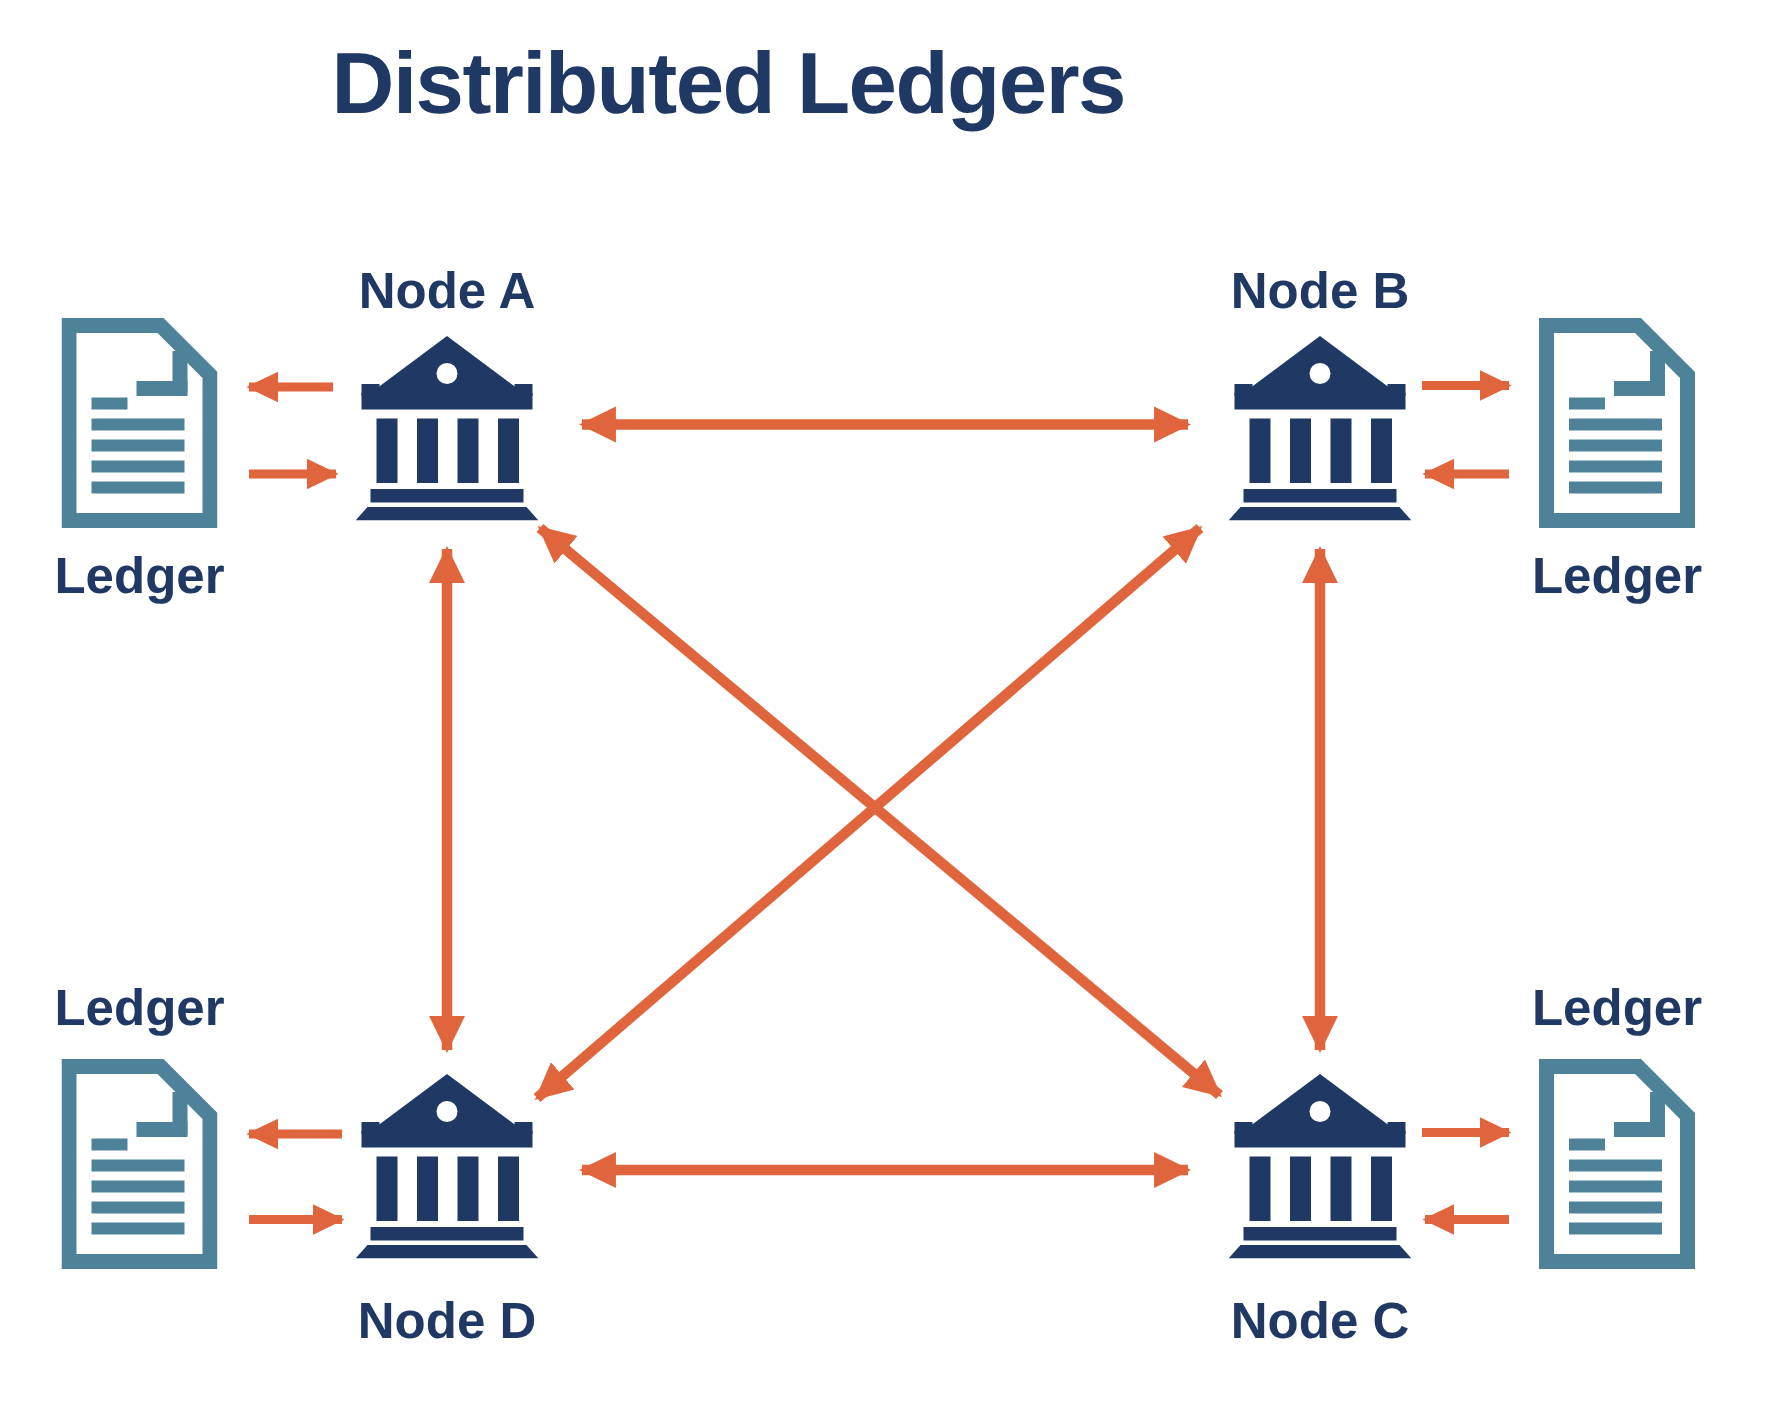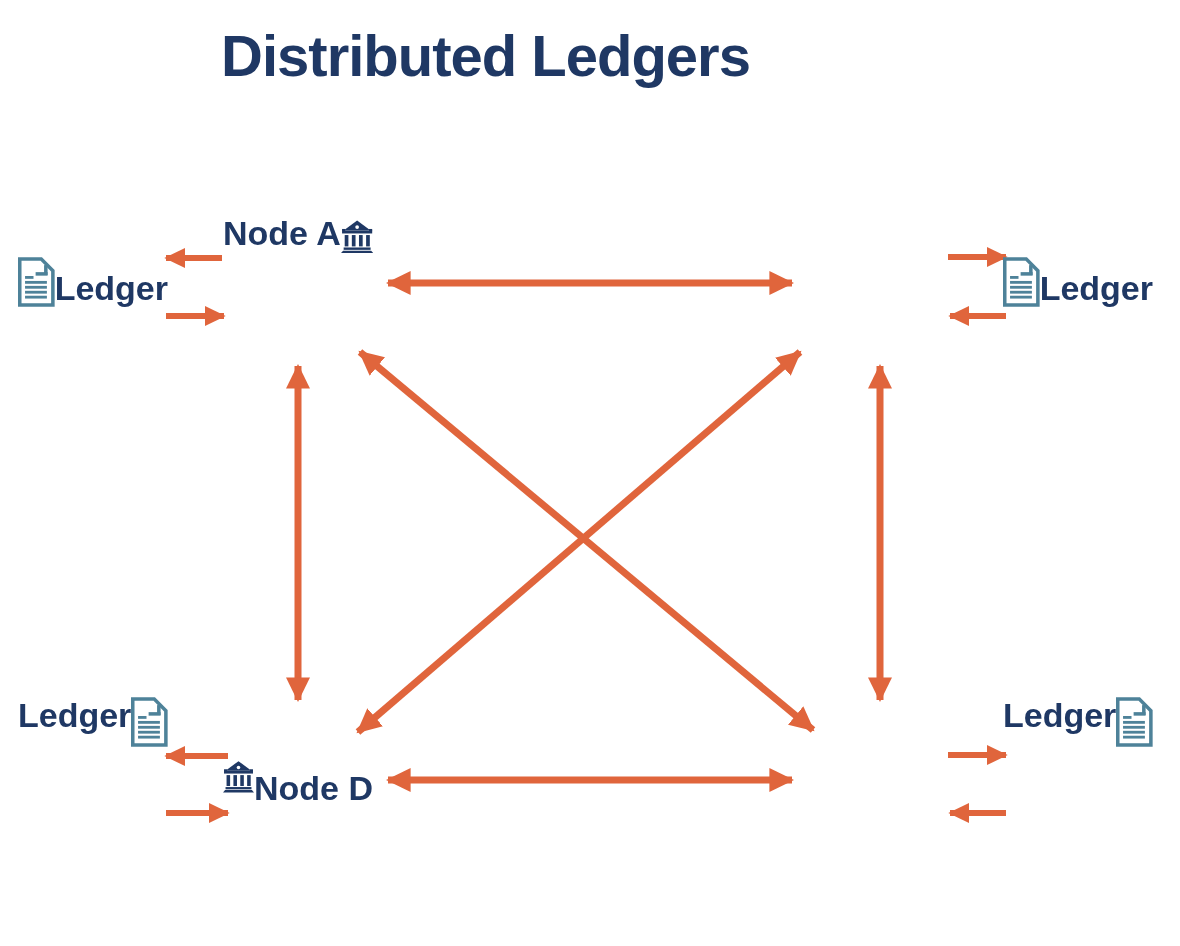--- a/index.html
+++ b/index.html
@@ -22,21 +22,21 @@
     font-size:58px;
     font-weight:700;
     letter-spacing:-1px;
     color:var(--navy);
   }
   #arrow-layer{position:absolute;left:0;top:0;}
   .node,.ledger{
     position:absolute;
     width:150px;
     display:flex;
-    flex-direction:row;
+    flex-direction:column;
     align-items:center;
   }
   .node-label,.ledger-label{
     font-size:34px;
     font-weight:700;
     color:var(--navy);
     line-height:40px;
     white-space:nowrap;
   }
   .node-label.above{margin-bottom:8px;}
@@ -99,38 +99,70 @@
       <rect x="4" y="40" width="114" height="11"></rect>
       <rect x="14" y="57" width="14" height="43"></rect>
       <rect x="41" y="57" width="14" height="43"></rect>
       <rect x="68" y="57" width="14" height="43"></rect>
       <rect x="95" y="57" width="14" height="43"></rect>
       <rect x="10" y="104" width="102" height="9"></rect>
       <path d="M8,116 L114,116 L122,125 L0,125 Z"></path>
     </svg>
   </div>
 
+  <div class="node" id="node-b">
+    <div class="node-label above">Node B</div>
+    <svg class="bank" viewBox="0 0 122 125" width="122" height="125">
+      <path d="M61,2 L112,40 L10,40 Z"></path>
+      <circle cx="61" cy="27" r="7"></circle>
+      <rect x="4" y="34" width="12" height="8"></rect>
+      <rect x="106" y="34" width="12" height="8"></rect>
+      <rect x="4" y="40" width="114" height="11"></rect>
+      <rect x="14" y="57" width="14" height="43"></rect>
+      <rect x="41" y="57" width="14" height="43"></rect>
+      <rect x="68" y="57" width="14" height="43"></rect>
+      <rect x="95" y="57" width="14" height="43"></rect>
+      <rect x="10" y="104" width="102" height="9"></rect>
+      <path d="M8,116 L114,116 L122,125 L0,125 Z"></path>
+    </svg>
+  </div>
 
   <div class="node" id="node-d">
     <svg class="bank" viewBox="0 0 122 125" width="122" height="125">
       <path d="M61,2 L112,40 L10,40 Z"></path>
       <circle cx="61" cy="27" r="7"></circle>
       <rect x="4" y="34" width="12" height="8"></rect>
       <rect x="106" y="34" width="12" height="8"></rect>
       <rect x="4" y="40" width="114" height="11"></rect>
       <rect x="14" y="57" width="14" height="43"></rect>
       <rect x="41" y="57" width="14" height="43"></rect>
       <rect x="68" y="57" width="14" height="43"></rect>
       <rect x="95" y="57" width="14" height="43"></rect>
       <rect x="10" y="104" width="102" height="9"></rect>
       <path d="M8,116 L114,116 L122,125 L0,125 Z"></path>
     </svg>
     <div class="node-label below">Node D</div>
   </div>
 
+  <div class="node" id="node-c">
+    <svg class="bank" viewBox="0 0 122 125" width="122" height="125">
+      <path d="M61,2 L112,40 L10,40 Z"></path>
+      <circle cx="61" cy="27" r="7"></circle>
+      <rect x="4" y="34" width="12" height="8"></rect>
+      <rect x="106" y="34" width="12" height="8"></rect>
+      <rect x="4" y="40" width="114" height="11"></rect>
+      <rect x="14" y="57" width="14" height="43"></rect>
+      <rect x="41" y="57" width="14" height="43"></rect>
+      <rect x="68" y="57" width="14" height="43"></rect>
+      <rect x="95" y="57" width="14" height="43"></rect>
+      <rect x="10" y="104" width="102" height="9"></rect>
+      <path d="M8,116 L114,116 L122,125 L0,125 Z"></path>
+    </svg>
+    <div class="node-label below">Node C</div>
+  </div>
 
   <div class="ledger" id="ledger-a">
     <svg class="doc" viewBox="0 0 104 140" width="104" height="140">
       <path fill-rule="evenodd" d="M0,0 H68 L104,36 V140 H0 Z M10,10 H64 L94,40 V130 H10 Z"></path>
       <rect x="74" y="22" width="10" height="28"></rect>
       <rect x="50" y="42" width="34" height="10"></rect>
       <rect x="20" y="53" width="24" height="8"></rect>
       <rect x="20" y="67" width="62" height="8"></rect>
       <rect x="20" y="81" width="62" height="8"></rect>
       <rect x="20" y="95" width="62" height="8"></rect>

